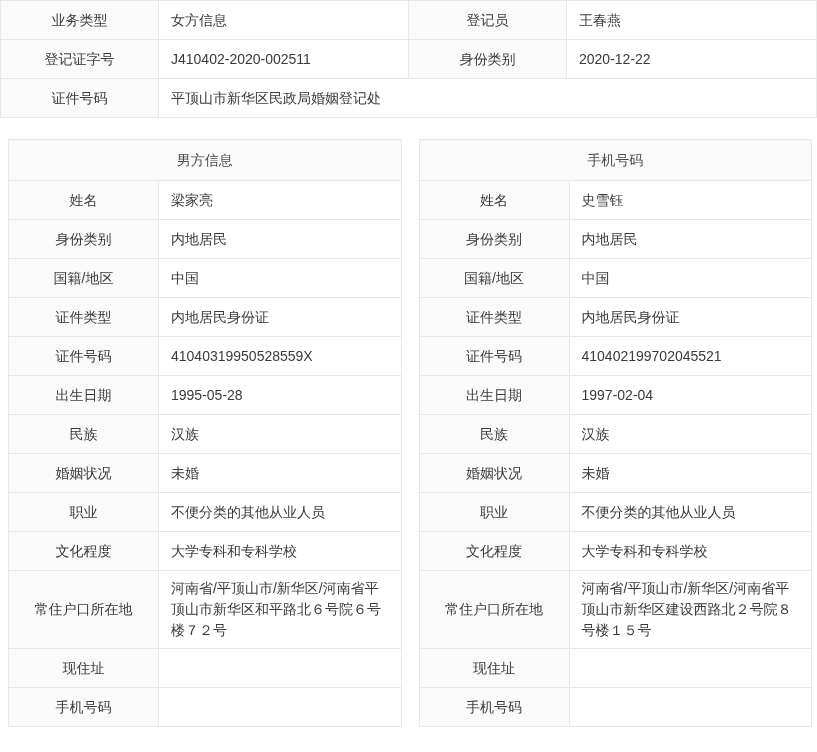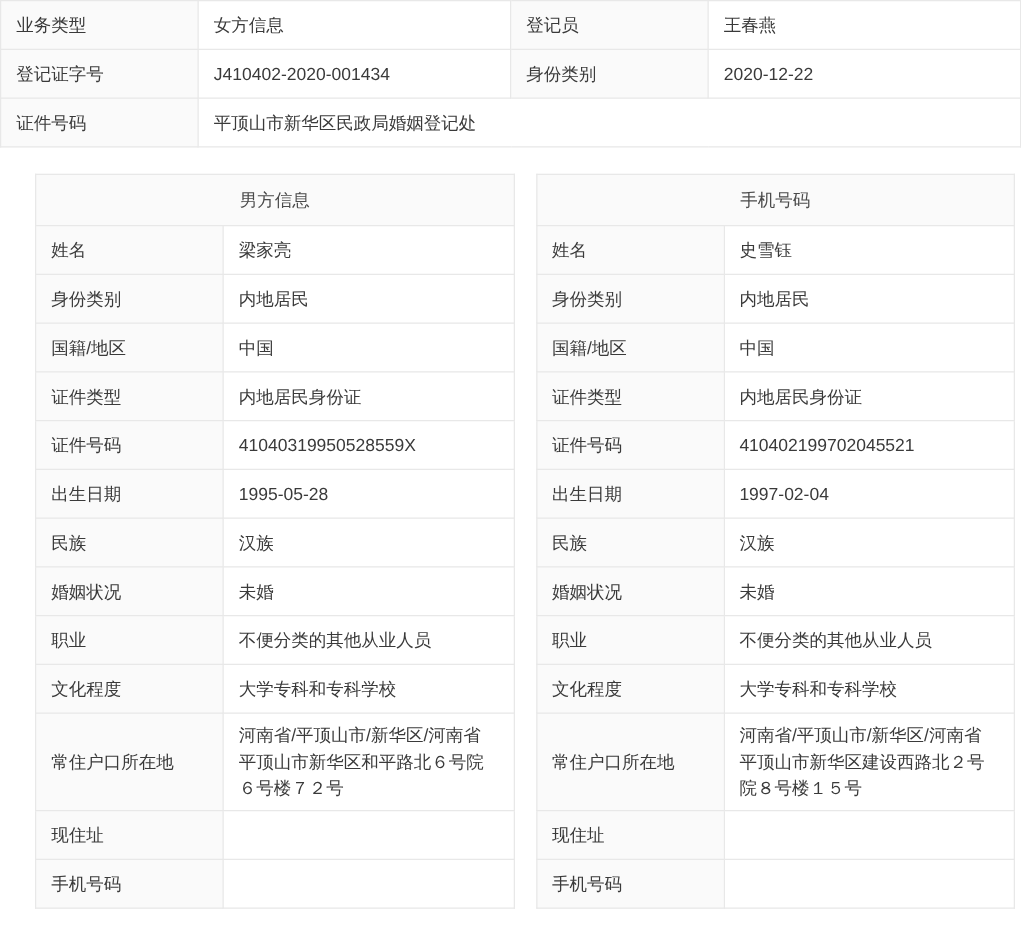--- a/index.html
+++ b/index.html
@@ -34,41 +34,40 @@
     vertical-align: middle;
     box-sizing: border-box;
     font-size: 14px;
     line-height: 1.5;
     color: #3a3a3a;
     word-break: break-all;
   }
   td.lbl {
     background: #fafafa;
     color: #4a4a4a;
-    text-align: left;
+    text-align: center;
     white-space: nowrap;
   }
   td.val {
     background: #ffffff;
     text-align: left;
   }
 
   .top-table {
     margin: 0;
   }
   .top-table td.lbl { width: 158px; }
 
   
   .panels {
     display: flex;
     gap: 17px;
     margin-top: 21px;
     padding: 0 5px 0 8px;
     box-sizing: border-box;
-    margin-left: 20px;
   }
   .panel {
     flex: 1 1 0;
     min-width: 0;
   }
   .panel-head {
     border: 1px solid #e8e8e8;
     border-bottom: none;
     background: #fafafa;
     height: 40px;
@@ -96,21 +95,21 @@
   <table class="grid top-table">
     <tbody>
       <tr>
         <td class="lbl">业务类型</td>
         <td class="val">女方信息</td>
         <td class="lbl">登记员</td>
         <td class="val">王春燕</td>
       </tr>
       <tr>
         <td class="lbl">登记证字号</td>
-        <td class="val">J410402-2020-001434</td>
+        <td class="val">J410402-2020-002511</td>
         <td class="lbl">身份类别</td>
         <td class="val">2020-12-22</td>
       </tr>
       <tr>
         <td class="lbl">证件号码</td>
         <td class="val" colspan="3">平顶山市新华区民政局婚姻登记处</td>
       </tr>
     </tbody>
   </table>
 

